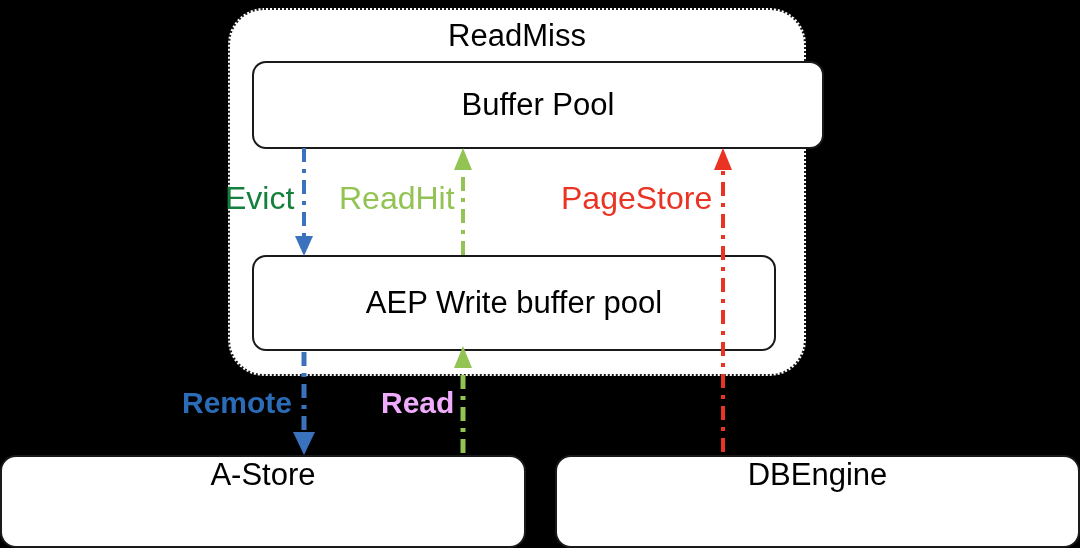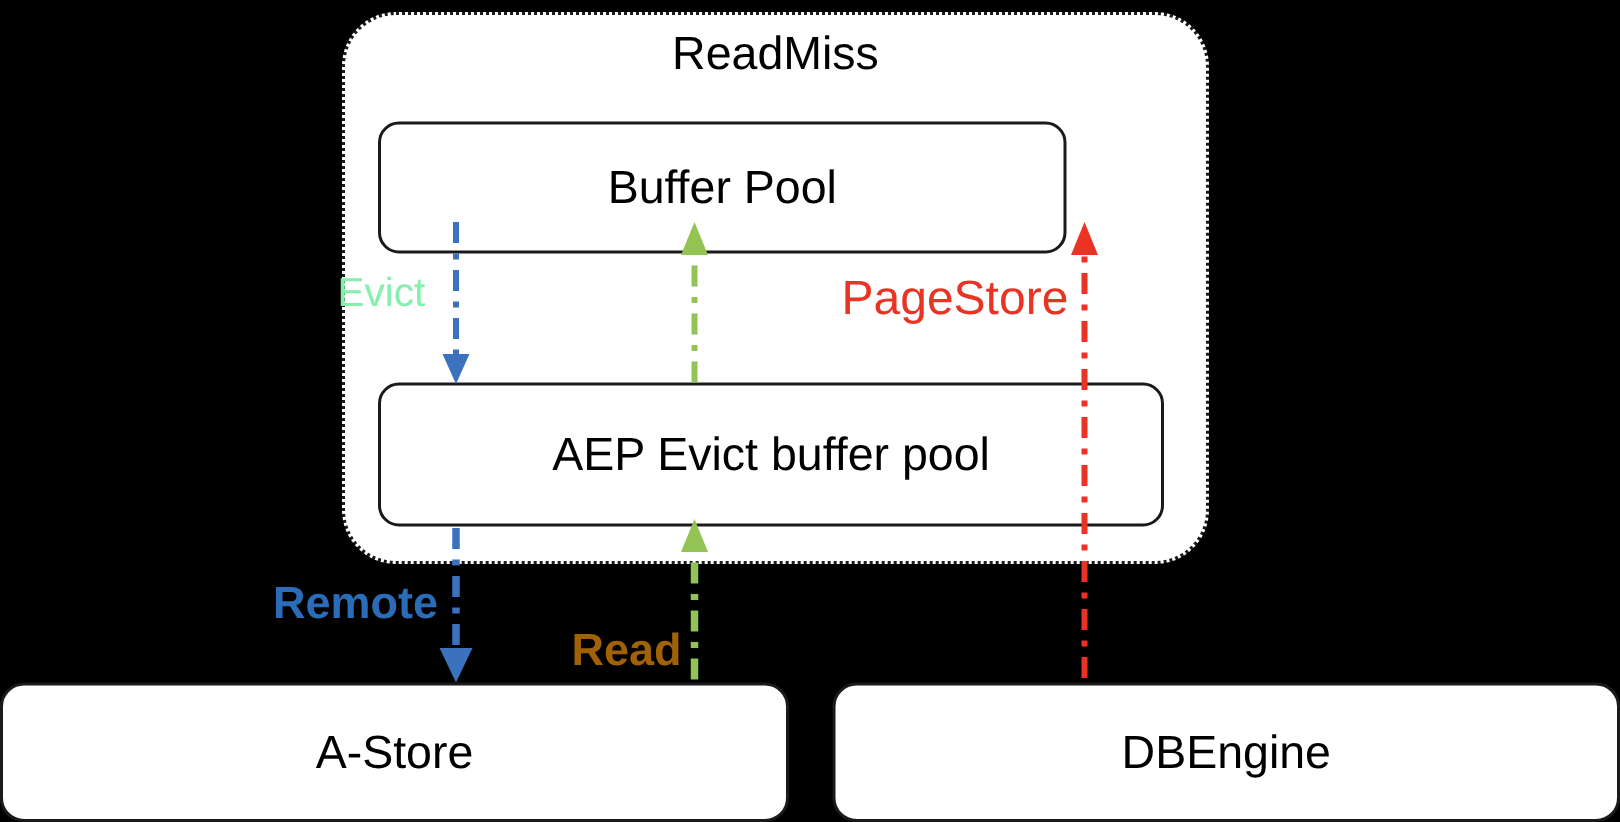--- a/index.html
+++ b/index.html
@@ -48,44 +48,42 @@
     border-radius: 14px;
     box-sizing: border-box;
     display: flex;
     align-items: center;
     justify-content: center;
     color: #000000;
   }
   .box-buffer-pool {
     left: 252px;
     top: 61px;
-    width: 459px;
+    width: 572px;
     height: 88px;
     font-size: 31px;
-    margin-top: 20px;
   }
   .box-aep {
     left: 252px;
     top: 255px;
     width: 524px;
     height: 96px;
     font-size: 31px;
   }
 
   
   .store-box {
     position: absolute;
     top: 455px;
     height: 93px;
     background: #ffffff;
     border: 2px solid #1a1a1a;
     border-radius: 16px;
     box-sizing: border-box;
     display: flex;
-    align-items: center;
     justify-content: center;
     font-size: 31px;
     color: #000000;
   }
   .box-astore  { left: 0px;   width: 526px; }
   .box-pagestore { left: 555px; width: 525px; }
 
   
   #arrow-layer {
     position: absolute;
@@ -96,22 +94,22 @@
   }
 
   
   .arrow-label {
     position: absolute;
     white-space: nowrap;
     line-height: 1;
   }
   .lbl-evict {
     left: 225px; top: 182px;
-    font-size: 27px;
-    color: #86efac;
+    font-size: 32px;
+    color: #15803d;
   }
   .lbl-readhit {
     left: 339px; top: 182px;
     font-size: 32px;
     color: #92c353;
   }
   .lbl-readmiss {
     left: 561px; top: 182px;
     font-size: 32px;
     color: #ea3323;
@@ -119,38 +117,37 @@
   .lbl-write {
     left: 182px; top: 388px;
     font-size: 30px;
     font-weight: bold;
     color: #2b6cb8;
   }
   .lbl-read {
     left: 381px; top: 388px;
     font-size: 30px;
     font-weight: bold;
-    color: #a16207;
-    margin-top: 31px;
+    color: #f0abfc;
   }
 </style>
 </head>
 <body>
 
 <div id="canvas">
 
   <div class="dbengine-container"></div>
   <div class="dbengine-title">ReadMiss</div>
 
   <div class="inner-box box-buffer-pool">
     <span>Buffer Pool</span>
   </div>
 
   <div class="inner-box box-aep">
-    <span>AEP Evict buffer pool</span>
+    <span>AEP Write buffer pool</span>
   </div>
 
   <div class="store-box box-astore">
     <span>A-Store</span>
   </div>
 
   <div class="store-box box-pagestore">
     <span>DBEngine</span>
   </div>
 
@@ -176,17 +173,18 @@
       <polygon points="304,455 293,432 315,432" fill="#3b72bd"></polygon>
     </g>
 
     <g>
       <line x1="463" y1="453" x2="463" y2="364" stroke="#92c353" stroke-width="5" stroke-dasharray="14 7 4 7" stroke-linecap="butt"></line>
       <polygon points="463,346 454,368 472,368" fill="#92c353"></polygon>
     </g>
   </svg>
 
   <div class="arrow-label lbl-evict">Evict</div>
+  <div class="arrow-label lbl-readhit">ReadHit</div>
   <div class="arrow-label lbl-readmiss">PageStore</div>
   <div class="arrow-label lbl-write">Remote</div>
   <div class="arrow-label lbl-read">Read</div>
 
 </div>
 
 </body></html>

